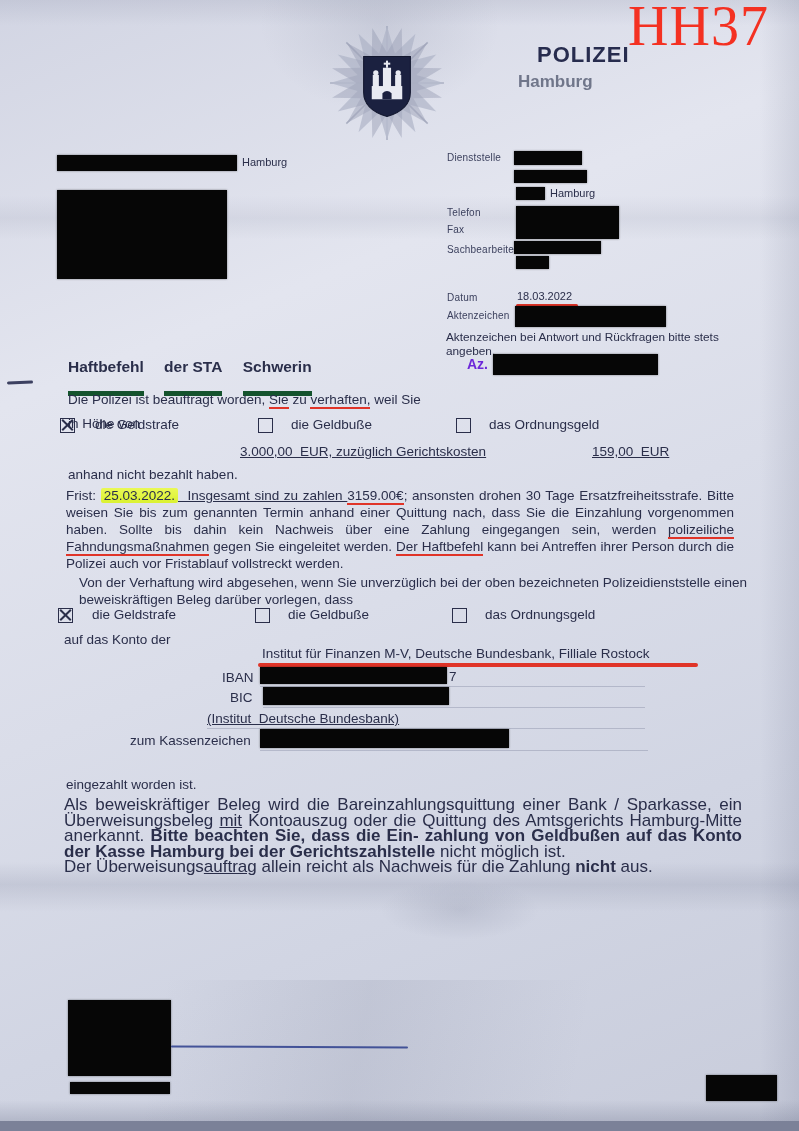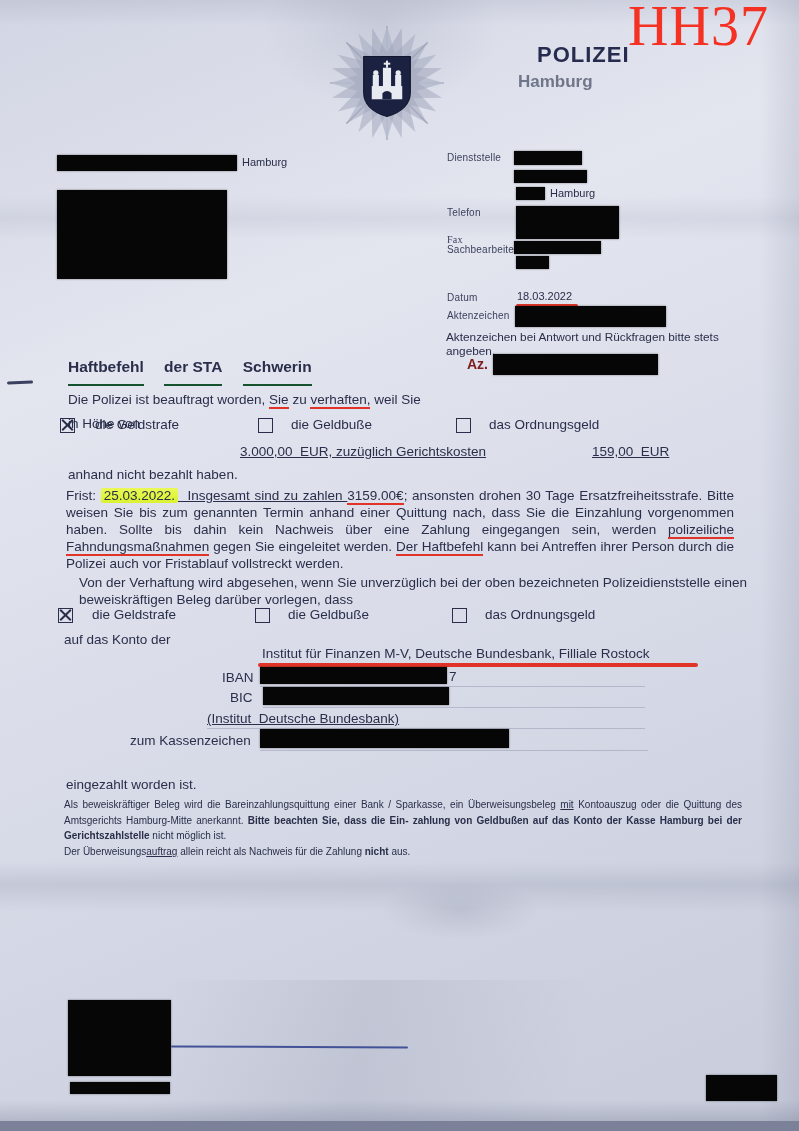--- a/index.html
+++ b/index.html
@@ -16,21 +16,21 @@
   .crease{position:absolute;pointer-events:none;}
   .redact{position:absolute;background:#060606;box-shadow:0 0 2px rgba(0,0,0,.45);}
   .lbl{position:absolute;font-size:10px;color:#3c415e;letter-spacing:.2px;}
   .body-t{font-size:13.5px;color:#2a2e4a;}
   .cb{position:absolute;width:13px;height:13px;border:1.7px solid #2a2e4a;background:transparent;}
   .cb.checked::before,.cb.checked::after{
     content:"";position:absolute;left:-1px;top:5.4px;width:15px;height:1.9px;background:#2a2e4a;
   }
   .cb.checked::before{transform:rotate(45deg);}
   .cb.checked::after{transform:rotate(-45deg);}
-  .redline{border-bottom:2px solid #14532d;padding-bottom:9px;}
+  .redline{border-bottom:5px solid #14532d;padding-bottom:16px;}
   .redline2{border-bottom:2.5px solid #e03428;padding-bottom:0px;}
   .hl{background:linear-gradient(180deg,#eaf956 0%,#dcf235 85%);padding:0 3px;border-radius:2px;}
   .blk-u{text-decoration:underline;}
   .bold{font-weight:700;}
   .para{position:absolute;text-align:justify;line-height:17px;}
   .ws{white-space:pre-wrap;text-decoration:underline;}
   .rule{position:absolute;height:1px;background:rgba(110,116,142,.32);}
 </style>
 </head>
 <body>
@@ -85,33 +85,33 @@
 <div class="abs" style="left:242px;top:156px;font-size:11px;color:#2a2e4a;">Hamburg</div>
 <div class="redact" style="left:57px;top:190px;width:170px;height:89px;"></div>
 
 <div class="lbl" style="left:447px;top:152px;">Dienststelle</div>
 <div class="redact" style="left:514px;top:151px;width:68px;height:14px;"></div>
 <div class="redact" style="left:514px;top:170px;width:73px;height:13px;"></div>
 <div class="redact" style="left:516px;top:187px;width:29px;height:13px;"></div>
 <div class="abs" style="left:550px;top:187px;font-size:11px;color:#2a2e4a;">Hamburg</div>
 <div class="lbl" style="left:447px;top:207px;">Telefon</div>
 <div class="redact" style="left:516px;top:206px;width:103px;height:33px;"></div>
-<div class="lbl" style="left:447px;top:234px;font-family:Liberation Serif, serif;">Fax</div>
+<div class="lbl" style="left:447px;top:224px;">Fax</div>
 <div class="lbl" style="left:447px;top:244px;">Sachbearbeiterin</div>
 <div class="redact" style="left:514px;top:241px;width:87px;height:13px;"></div>
 <div class="redact" style="left:516px;top:256px;width:33px;height:13px;"></div>
 
 <div class="lbl" style="left:447px;top:292px;">Datum</div>
 <div class="abs" style="left:517px;top:290px;font-size:11px;color:#2a2e4a;">18.03.2022</div>
 <div class="abs" style="left:516px;top:304px;width:62px;height:3px;background:#e03428;border-radius:2px;"></div>
 <div class="lbl" style="left:447px;top:310px;">Aktenzeichen</div>
 <div class="redact" style="left:515px;top:306px;width:151px;height:21px;"></div>
 <div class="abs" style="left:446px;top:330px;width:320px;font-size:11.8px;color:#2a2e4a;">Aktenzeichen bei Antwort und Rückfragen bitte stets angeben.</div>
 
-<div class="abs bold" style="left:467px;top:356px;font-size:14px;color:#7f1d1d;">Az.</div>
+<div class="abs bold" style="left:467px;top:356px;font-size:14px;color:#6d28d9;">Az.</div>
 <div class="redact" style="left:493px;top:354px;width:165px;height:21px;"></div>
 
 <div class="abs" style="left:7px;top:381px;width:26px;height:2.5px;background:#3c4060;transform:rotate(-2deg);border-radius:2px;"></div>
 
 <div class="abs" style="left:68px;top:358px;font-size:15.5px;font-weight:700;color:#2a2e4a;">
   <span class="redline" style="margin-right:16px;">Haftbefehl</span>
   <span class="redline" style="margin-right:16px;">der STA</span>
   <span class="redline">Schwerin</span>
 </div>
 
@@ -162,21 +162,21 @@
 
 <div class="abs body-t ws" style="left:207px;top:711px;text-align:right;">(Institut  Deutsche Bundesbank)</div>
 <div class="rule" style="left:207px;top:728px;width:438px;"></div>
 
 <div class="abs body-t" style="left:130px;top:733px;">zum Kassenzeichen</div>
 <div class="redact" style="left:260px;top:729px;width:249px;height:19px;"></div>
 <div class="rule" style="left:260px;top:750px;width:388px;"></div>
 
 <div class="abs body-t" style="left:66px;top:777px;">eingezahlt worden ist.</div>
 
-<div class="para" style="left:64px;top:797px;width:678px;font-size:10px;line-height:15.6px;color:#2a2e4a;">
+<div class="para" style="left:64px;top:797px;width:678px;font-size:17px;line-height:15.6px;color:#2a2e4a;">
   <span>Als beweiskräftiger Beleg wird die Bareinzahlungsquittung einer Bank / Sparkasse, ein Überweisungsbeleg </span><span class="blk-u">mit</span><span> Kontoauszug oder die Quittung des Amtsgerichts Hamburg-Mitte anerkannt. </span><span class="bold">Bitte beachten Sie, dass die Ein- zahlung von Geldbußen auf das Konto der Kasse Hamburg bei der Gerichtszahlstelle</span><span> nicht möglich ist.</span><br>
   <span>Der Überweisungs</span><span class="blk-u">auftrag</span><span> allein reicht als Nachweis für die Zahlung </span><span class="bold">nicht</span><span> aus.</span>
 </div>
 
 <div class="redact" style="left:68px;top:1000px;width:103px;height:76px;"></div>
 <div class="abs" style="left:171px;top:1046px;width:237px;height:2px;background:#2b3d8c;border-radius:2px;transform:rotate(0.25deg);opacity:.85;"></div>
 <div class="redact" style="left:70px;top:1082px;width:100px;height:12px;"></div>
 <div class="redact" style="left:706px;top:1075px;width:71px;height:26px;"></div>
 
 </body></html>

